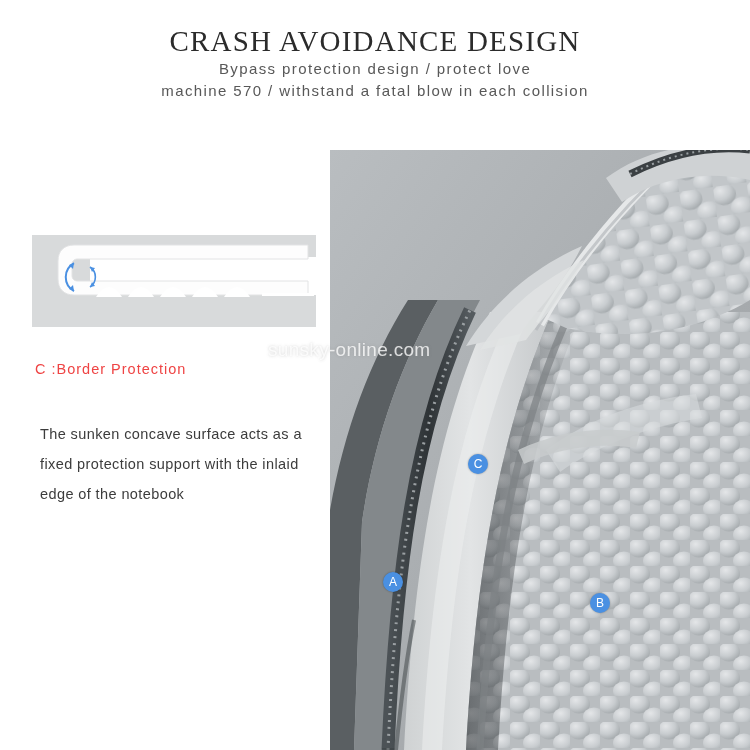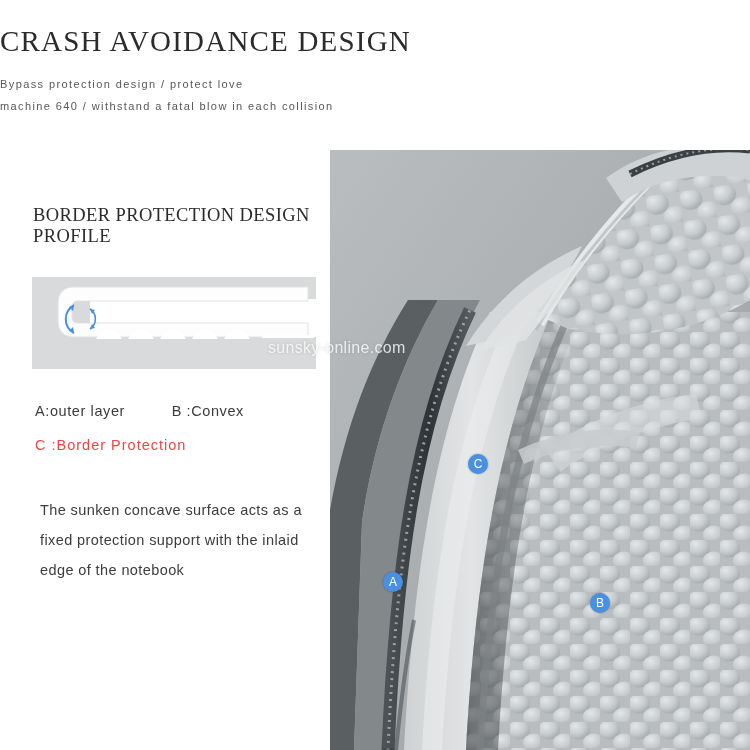--- a/index.html
+++ b/index.html
@@ -15,36 +15,36 @@
     font-family: "Liberation Sans", sans-serif;
     color: #333;
   }
 
   
   .header {
     position: absolute;
     top: 0;
     left: 0;
     width: 750px;
+    text-align: center;
     z-index: 30;
   }
   .title {
     font-family: "Liberation Serif", serif;
     font-size: 29px;
     letter-spacing: 1.2px;
     color: #2b2b2b;
     margin-top: 25px;
     font-weight: normal;
   }
   .subtitle {
-    font-size: 11px;
+    font-size: 15px;
     color: #585858;
     letter-spacing: 1.4px;
     line-height: 22px;
-    margin-top: 15px;
   }
 
   
   .left-panel {
     position: absolute;
     left: 0;
     top: 205px;
     width: 350px;
     z-index: 25;
   }
@@ -119,21 +119,21 @@
   }
   #marker-a { left: 383px; top: 572px; }
   #marker-b { left: 590px; top: 593px; }
   #marker-c { left: 468px; top: 454px; }
 
   
   .watermark {
     position: absolute;
     left: 268px;
     top: 339px;
-    font-size: 16px;
+    font-size: 19px;
     color: rgba(255,255,255,0.78);
     letter-spacing: 0.3px;
     z-index: 45;
     font-family: "Liberation Sans", sans-serif;
     text-shadow: 0 0 3px rgba(120,120,120,0.35);
   }
 </style>
 </head>
 <body>
 
@@ -224,26 +224,25 @@
 
 <div class="marker" id="marker-a">A</div>
 <div class="marker" id="marker-b">B</div>
 <div class="marker" id="marker-c">C</div>
 <div class="watermark">sunsky-online.com</div>
 
 <div class="header">
   <div class="title">CRASH AVOIDANCE DESIGN</div>
   <div class="subtitle">
     <div>Bypass protection design / protect love</div>
-    <div>machine 640 / withstand a fatal blow in each collision</div>
+    <div>machine 570 / withstand a fatal blow in each collision</div>
   </div>
 </div>
 
 <div class="left-panel">
-  <div class="section-heading">BORDER PROTECTION DESIGN PROFILE</div>
 
   <div class="diagram">
     <svg width="288" height="108" viewBox="0 0 288 108" xmlns="http://www.w3.org/2000/svg">
 
       <path d="M2,8 L286,8 L286,30 L52,30 L52,68 L286,68 L286,100 L2,100 Z" fill="#d8dadb"></path>
       <rect x="2" y="8" width="284" height="92" fill="none"></rect>
 
       <path d="M2,8 L60,8 L60,100 L2,100 Z" fill="#d8dadb"></path>
 
       <path d="M44,18 C34,18 28,24 28,34 L28,52 C28,62 34,68 44,68 L278,68 L278,54 L48,54 C44,54 42,52 42,48 L42,38 C42,34 44,32 48,32 L278,32 L278,18 Z" fill="#fdfdfd" stroke="#e2e3e4" stroke-width="1"></path>
@@ -262,21 +261,17 @@
       <path d="M44,36 A16,16 0 0 0 44,64" stroke="#4a90e2" stroke-width="2" fill="none"></path>
       <path d="M44,36 l-5,2 l4,4 Z" fill="#4a90e2"></path>
       <path d="M44,64 l-5,-2 l4,-4 Z" fill="#4a90e2"></path>
       <path d="M60,40 A12,12 0 0 1 60,60" stroke="#4a90e2" stroke-width="1.6" fill="none"></path>
       <path d="M60,40 l5,1 l-3,4 Z" fill="#4a90e2"></path>
       <path d="M60,60 l5,-1 l-3,-4 Z" fill="#4a90e2"></path>
     </svg>
   </div>
 
   <div class="legend">
-    <div class="row1">
-      <span class="a">A:outer layer</span>
-      <span class="b">B :Convex</span>
-    </div>
     <div class="row2">C :Border Protection</div>
   </div>
 
   <div class="body-copy">The sunken concave surface acts as a fixed protection support with the inlaid edge of the notebook</div>
 </div>
 
 </body></html>

